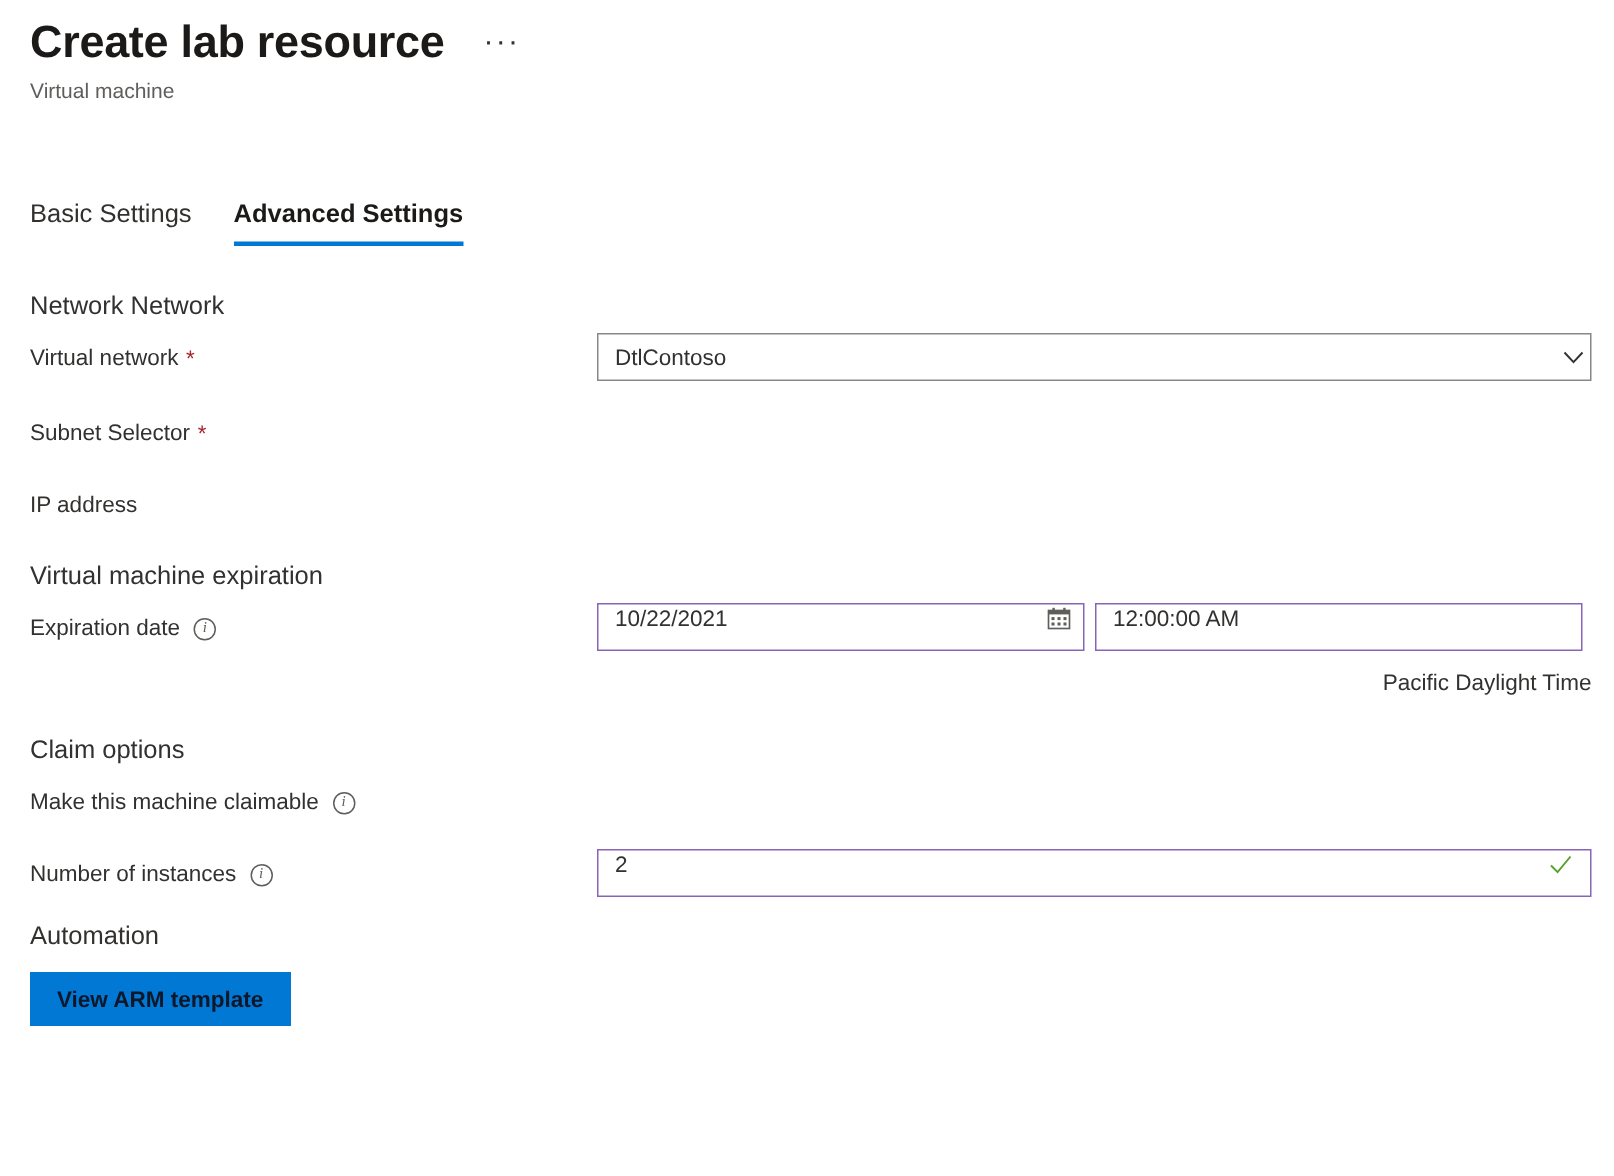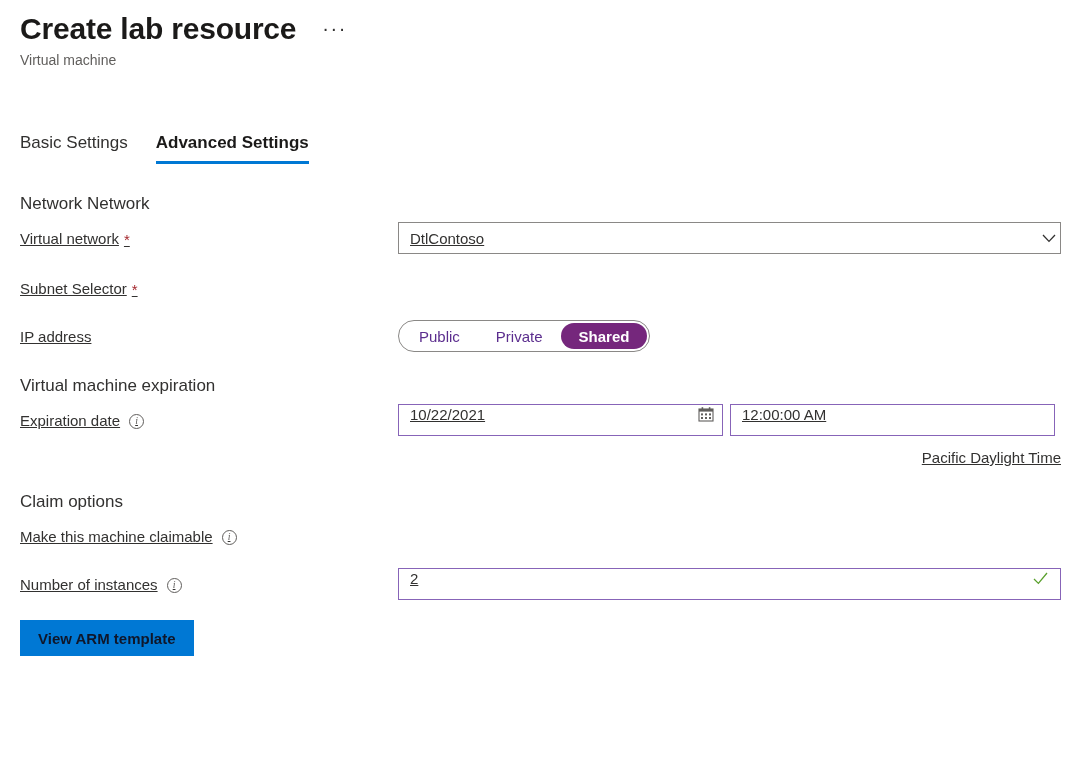--- a/index.html
+++ b/index.html
@@ -96,21 +96,20 @@
     font-size: 17px;
     color: #323130;
     line-height: 24px;
     margin: 0 0 6px 0;
     font-weight: 400;
   }
   .row {
     display: flex;
     align-items: flex-start;
     min-height: 30px;
-    text-decoration: underline;
   }
   .row-label {
     width: 378px;
     flex: 0 0 378px;
     font-size: 15px;
     color: #323130;
     line-height: 22px;
     padding-top: 6px;
     display: flex;
     align-items: center;
@@ -283,27 +282,20 @@
       <span>Subnet Selector</span>
       <span class="req-star">*</span>
     </div>
   </div>
 
   <div class="sp-18"></div>
 
   <div class="row">
     <div class="row-label">
       <span>IP address</span>
-    </div>
-    <div class="row-field">
-      <div class="pillgroup">
-        <div class="pill">Public</div>
-        <div class="pill">Private</div>
-        <div class="pill selected">Shared</div>
-      </div>
     </div>
   </div>
 
   <div class="sp-22"></div>
 
   
   <div class="section-head">Virtual machine expiration</div>
 
   <div class="row">
     <div class="row-label">
@@ -360,18 +352,19 @@
         <svg class="check-icon" viewBox="0 0 17 17">
             <path d="M2 9 L6.4 13.4 L15 3" fill="none" stroke="#5aa02c" stroke-width="1.3"></path>
           </svg>
       </div>
     </div>
   </div>
 
   <div class="sp-14"></div>
 
   
+  <div class="section-head">Automation</div>
 
   <div class="sp-6"></div>
 
   <button class="primary-btn">View ARM template</button>
 
 </div>
 
 </body></html>

